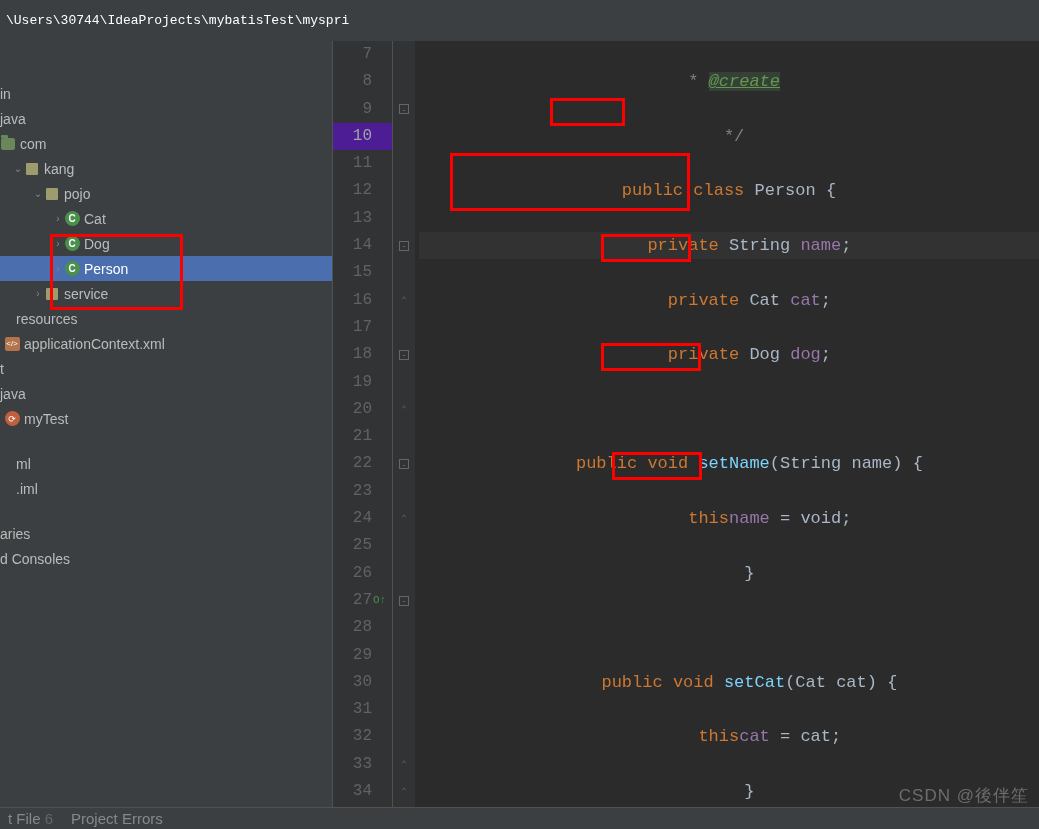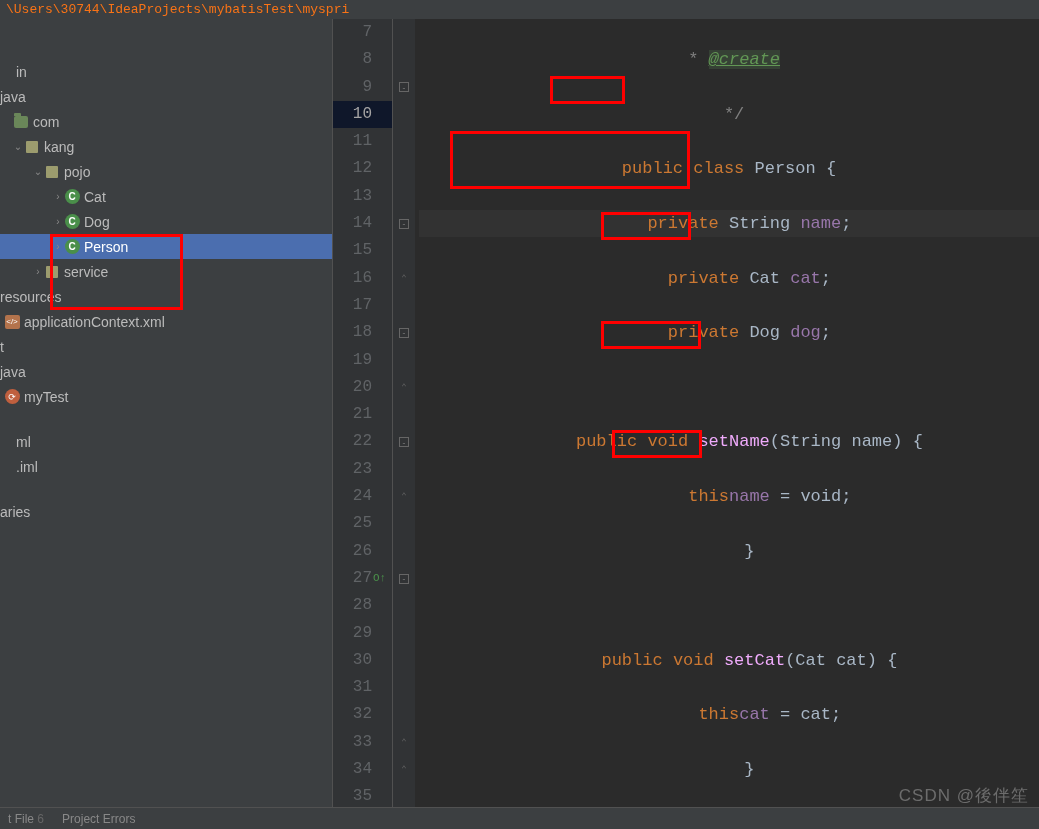--- a/index.html
+++ b/index.html
@@ -8,22 +8,22 @@
     background: #2b2b2b;
     color: #a9b7c6;
     font-size: 15px;
     overflow: hidden;
     width: 1039px;
     height: 829px;
     position: relative;
   }
   .breadcrumb {
     font-size: 13px;
-    color: #f97316;
-    padding: 2px 6px;
+    color: #ffffff;
+    padding: 13px 6px;
     background: #3c3f41;
     white-space: nowrap;
     overflow: hidden;
   }
   .main {
     display: flex;
     height: calc(100% - 40px);
   }
   .sidebar {
     width: 333px;
@@ -110,54 +110,54 @@
     line-height: 27.3px;
     white-space: pre;
     position: relative;
     text-align: center;
   }
   .code-line { height:27.3px; position:relative; }
   .code-line.current { background:#323232; }
   .kw { color:#cc7832; }
   .type { color:#a9b7c6; }
   .field { color:#9876aa; }
-  .method { color:#f0abfc; }
+  .method { color:#7dd3fc; }
   .comment { color:#808080; }
   .comment-tag { color:#629755; font-style:italic; text-decoration:underline; background:#364135; }
 
   .redbox { position:absolute; border:3px solid #ff0000; pointer-events:none; z-index:5;}
 
   .bottom-bar {
     position:absolute; bottom:0; left:0; right:0;
     height:22px; background:#3c3f41; border-top:1px solid #515151;
-    font-family:sans-serif; font-size:12px; color:#888;
+    font-family:sans-serif; font-size:15px; color:#888;
     display:flex; align-items:center; padding:0 8px; gap:18px;
   }
   .watermark {
     position:absolute; bottom:22px; right:10px;
     color:#888; font-size:17px; font-family:sans-serif;
     opacity:0.7; letter-spacing:1px;
   }
 </style>
 </head>
 <body>
 
 <div class="breadcrumb">\Users\30744\IdeaProjects\mybatisTest\myspri</div>
 
 <div class="main">
 
   <div class="sidebar">
     <div style="height:40px"></div>
-    <div class="tree-item" style="padding-left:16px">
+    <div class="tree-item" style="padding-left:0">
         <span>in</span>
       </div>
     <div class="tree-item" style="padding-left:0">
         <span>java</span>
       </div>
-    <div class="tree-item" style="padding-left:13px">
+    <div class="tree-item" style="padding-left:0">
         <span class="icon">
           <span class="icon-folder"></span>
         </span>
         <span>com</span>
       </div>
     <div class="tree-item" style="padding-left:12px">
         <span class="arrow">⌄</span>
         <span class="icon">
           <span class="icon-package"></span>
         </span>
@@ -191,21 +191,21 @@
         </span>
         <span>Person</span>
       </div>
     <div class="tree-item" style="padding-left:32px">
         <span class="arrow">›</span>
         <span class="icon">
           <span class="icon-package"></span>
         </span>
         <span>service</span>
       </div>
-    <div class="tree-item" style="padding-left:0">
+    <div class="tree-item" style="padding-left:16px">
         <span>resources</span>
       </div>
     <div class="tree-item" style="padding-left:4px">
         <span class="icon">
           <span class="icon-xml">&lt;/&gt;</span>
         </span>
         <span>applicationContext.xml</span>
       </div>
     <div class="tree-item" style="padding-left:0">
         <span>t</span>
@@ -222,31 +222,34 @@
     <div style="height:20px"></div>
     <div class="tree-item" style="padding-left:16px">
         <span>ml</span>
       </div>
     <div class="tree-item" style="padding-left:16px">
         <span>.iml</span>
       </div>
     <div style="height:20px"></div>
     <div class="tree-item" style="padding-left:0">
         <span>aries</span>
+      </div>
+    <div class="tree-item" style="padding-left:0">
+        <span>d Consoles</span>
       </div>
 
     <div class="redbox" style="left:50px; top:234px; width:133px; height:76px;"></div>
   </div>
 
   <div class="editor">
     <div class="gutter">
       <div class="gutter-row">7</div>
       <div class="gutter-row">8</div>
       <div class="gutter-row">9</div>
-      <div class="gutter-row" style="background:#0f172a;color:#a4a3a3">10</div>
+      <div class="gutter-row" style="background:#4c1d95;color:#a4a3a3">10</div>
       <div class="gutter-row">11</div>
       <div class="gutter-row">12</div>
       <div class="gutter-row">13</div>
       <div class="gutter-row">14</div>
       <div class="gutter-row">15</div>
       <div class="gutter-row">16</div>
       <div class="gutter-row">17</div>
       <div class="gutter-row">18</div>
       <div class="gutter-row">19</div>
       <div class="gutter-row">20</div>

